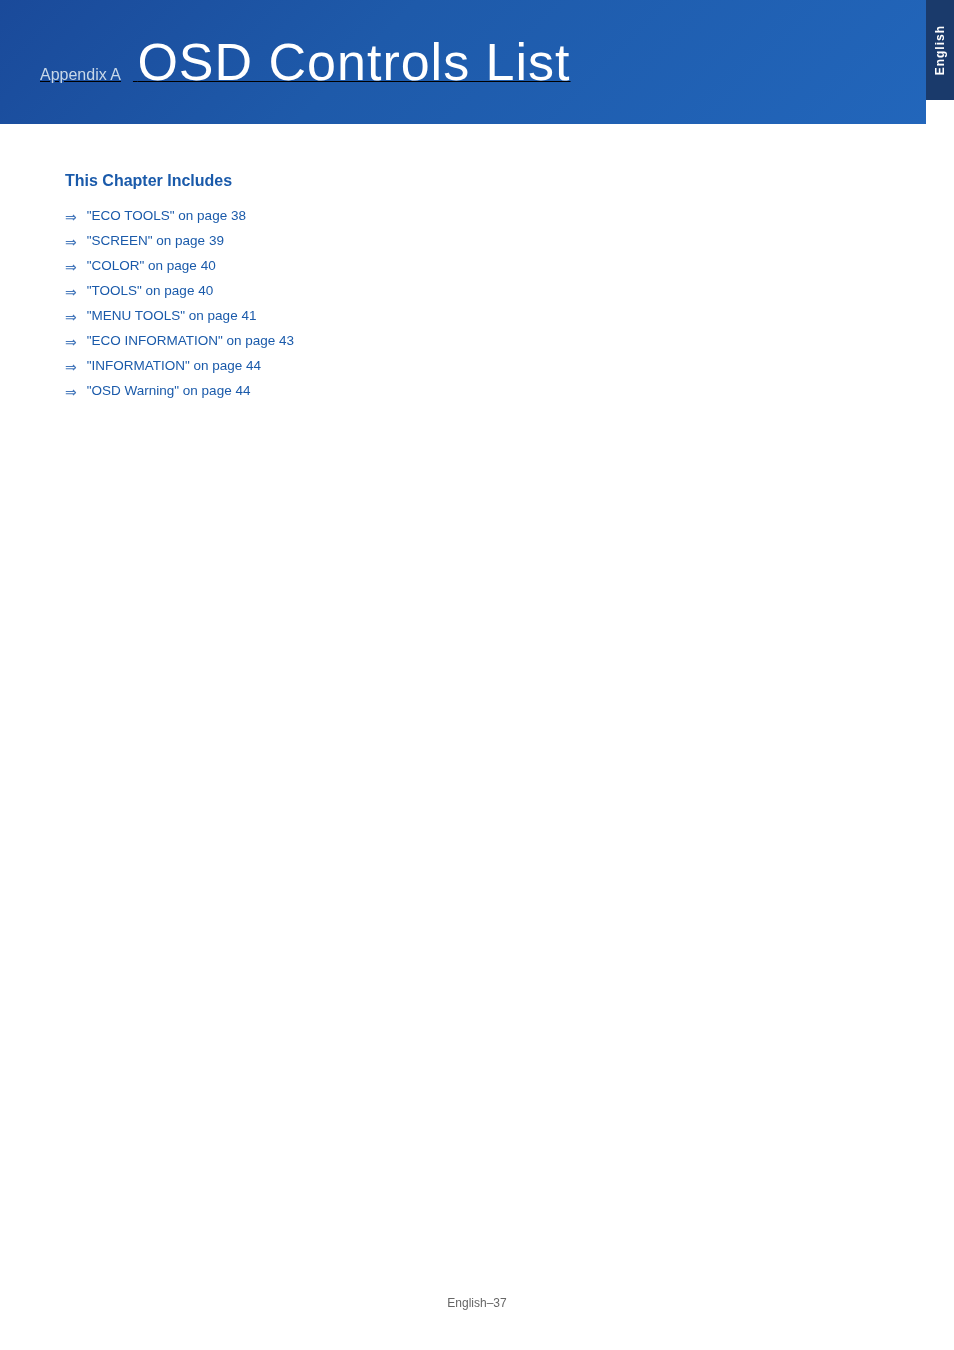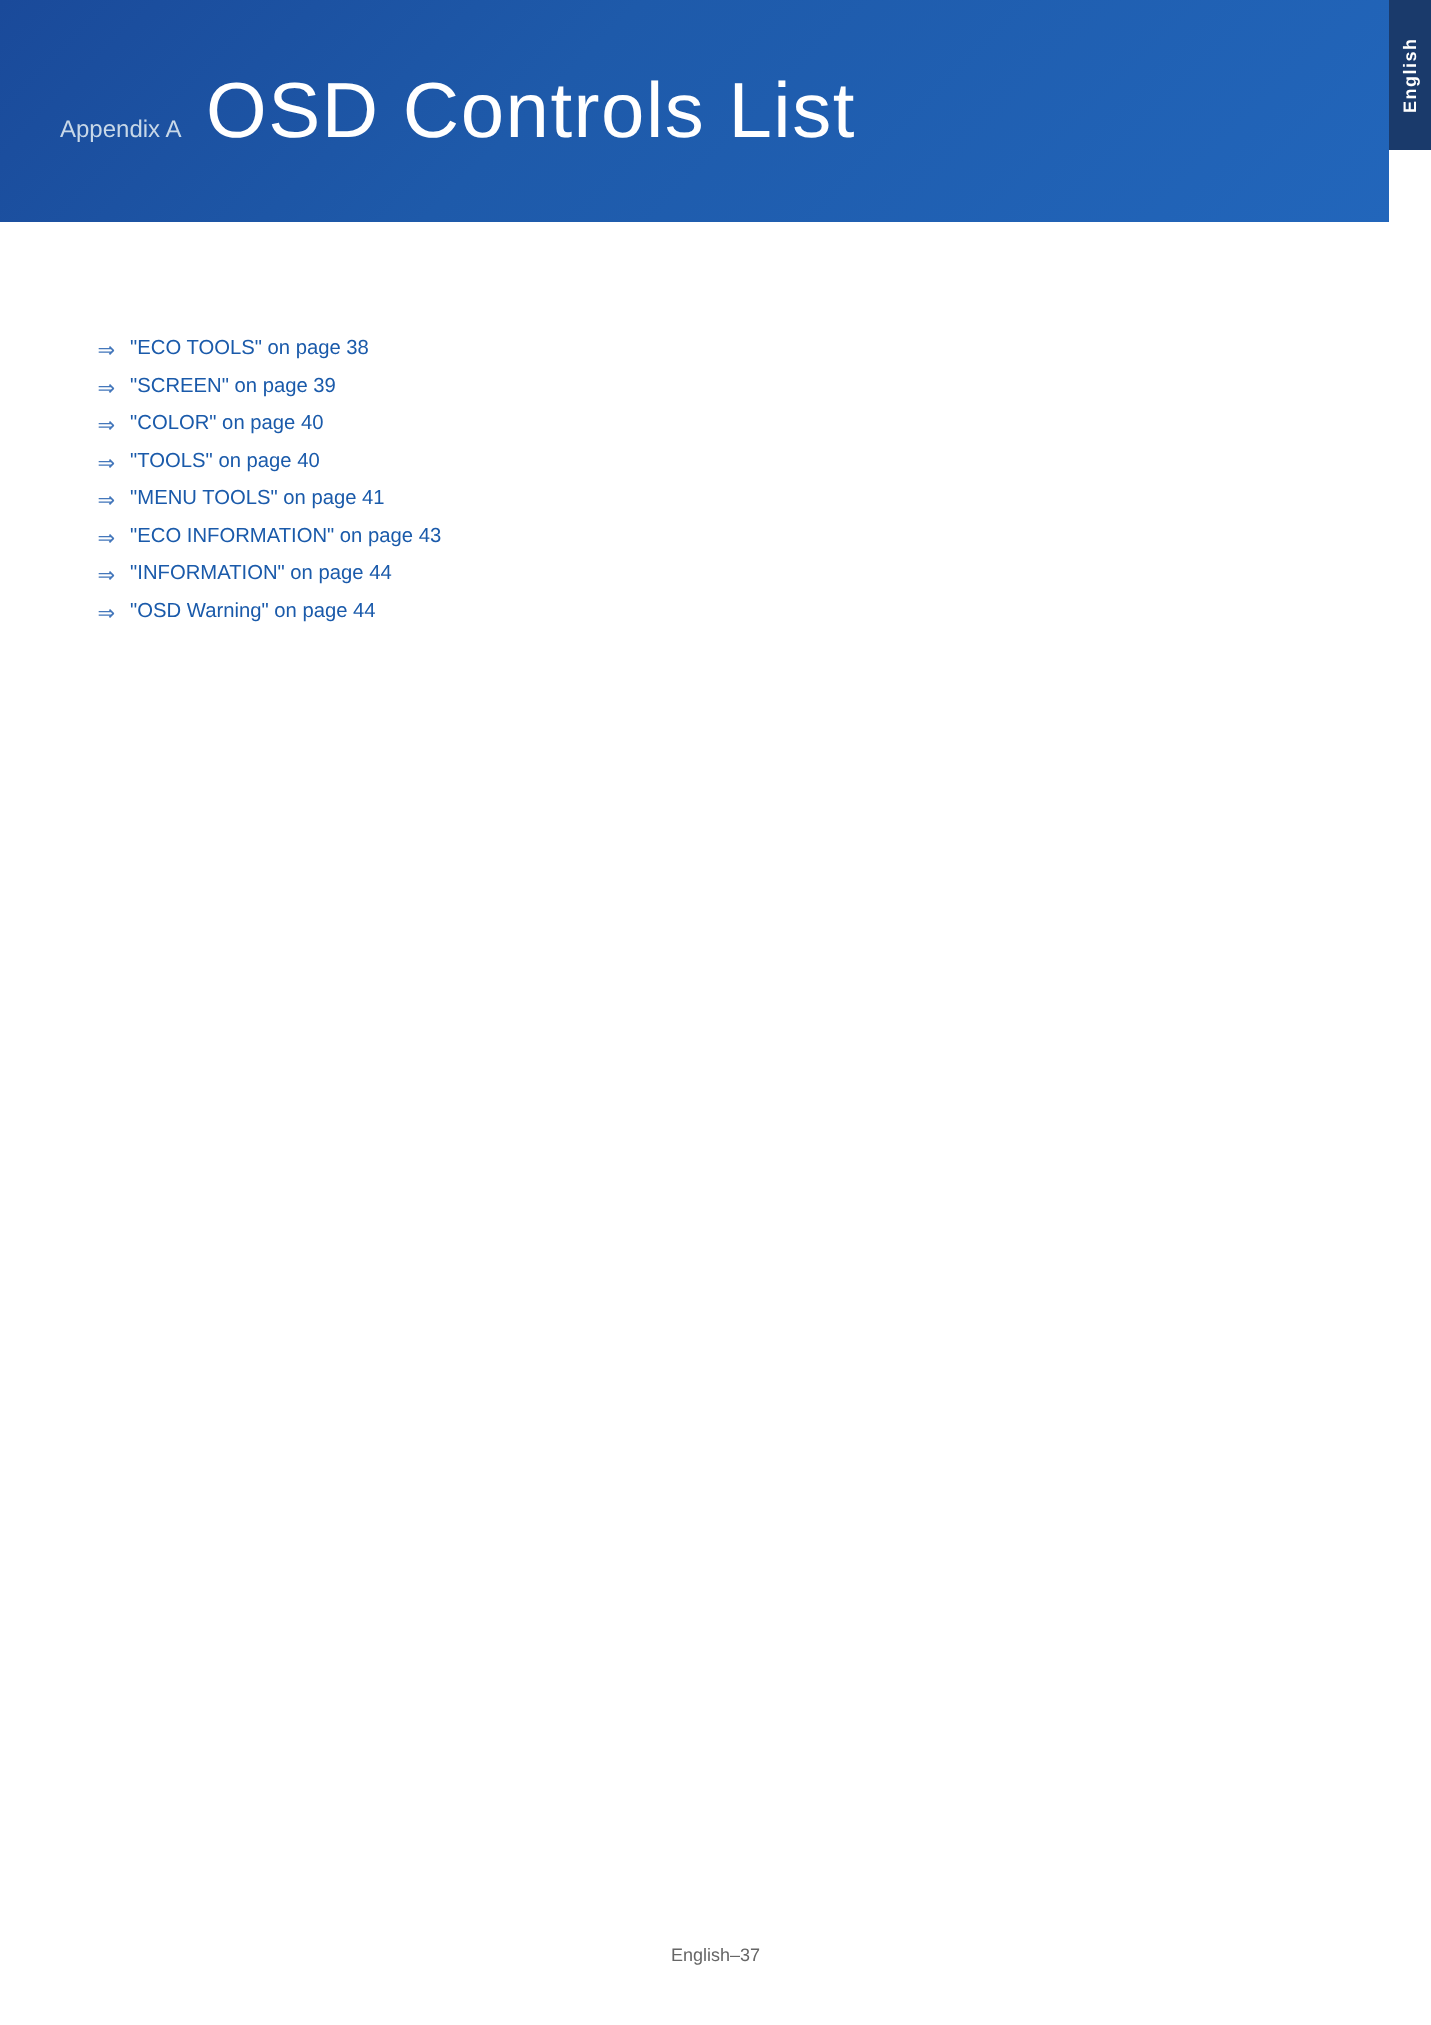--- a/index.html
+++ b/index.html
@@ -38,23 +38,24 @@
       writing-mode: vertical-rl;
       text-orientation: mixed;
       transform: rotate(180deg);
       letter-spacing: 1px;
     }
 
     
     .header-banner {
       width: calc(100% - 28px);
       background: linear-gradient(135deg, #1a4a9a 0%, #1e5aaa 40%, #2266bb 100%);
-      padding: 44px 40px;
-      margin-bottom: 56px;
+      padding: 32px 40px;
+      margin-bottom: 28px;
       position: relative;
+      text-decoration: underline;
     }
 
     .header-subtitle {
       color: #c8d8e8;
       font-size: 16px;
       font-weight: normal;
       display: inline;
       margin-right: 12px;
     }
 
@@ -123,20 +124,21 @@
   <span class="side-tab-text">English</span>
 </div>
 
 <div class="header-banner">
   <span class="header-subtitle">Appendix A</span>
   <span class="header-title">OSD Controls List</span>
 </div>
 
 <div class="main-content">
 
+  <div class="chapter-heading">This Chapter Includes</div>
 
   <ul class="toc-list">
   <li class="toc-item">
         <span class="toc-arrow">⇒</span>
         <a class="toc-link" href="#">"ECO TOOLS" on page 38</a>
       </li>
       <li class="toc-item">
         <span class="toc-arrow">⇒</span>
         <a class="toc-link" href="#">"SCREEN" on page 39</a>
       </li>

